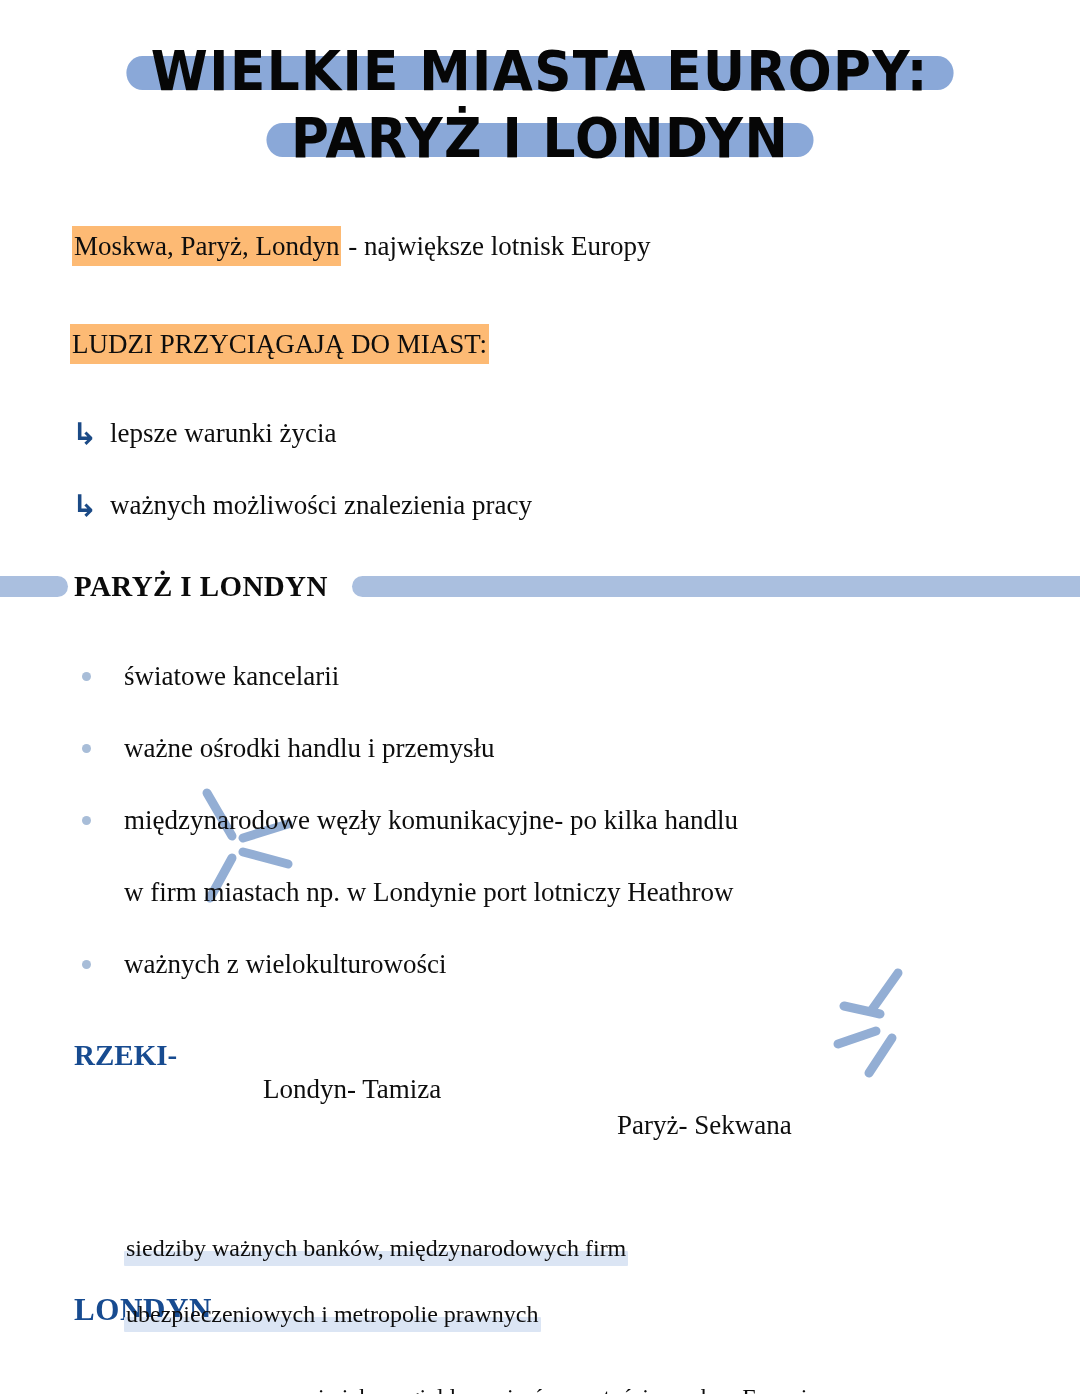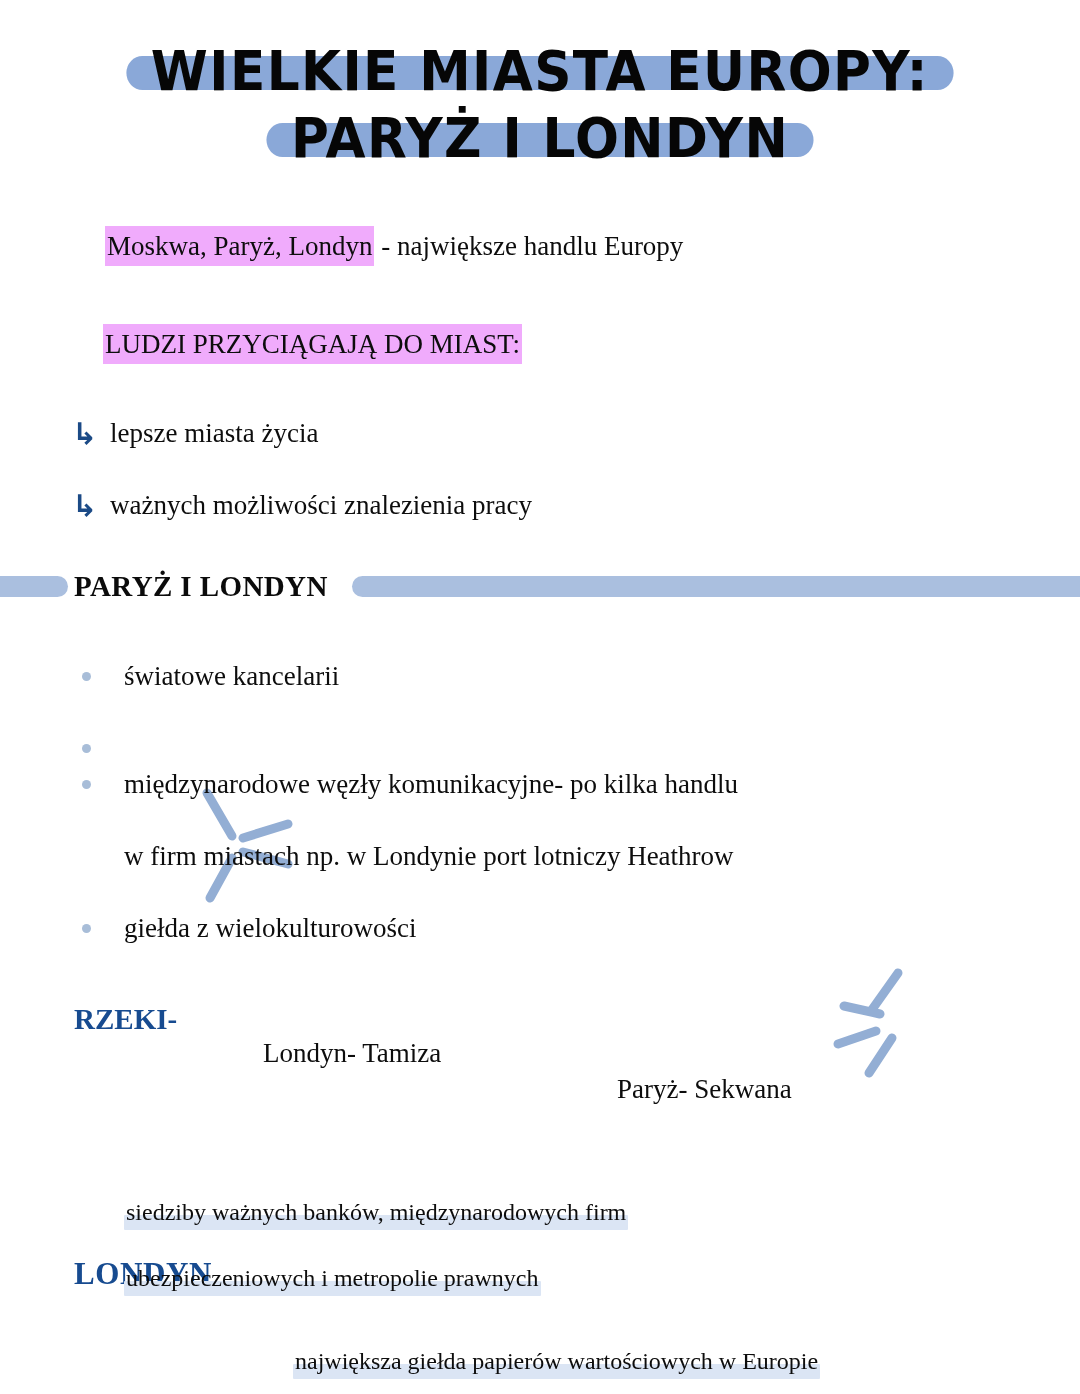--- a/index.html
+++ b/index.html
@@ -67,25 +67,24 @@
   
   .txtline {
     position: absolute;
     font-size: 27px;
     line-height: 36px;
     white-space: nowrap;
   }
 
   
   .mk {
-    background: #f0abfc;
+    background: #fdba74;
     box-decoration-break: clone;
     -webkit-box-decoration-break: clone;
     padding: 5px 2px;
-    margin-left: 33px;
   }
   
   .mk-band {
     position: relative;
     display: inline-block;
     text-align: center;
   }
   .mk-band::before {
     content: "";
     position: absolute;
@@ -230,54 +229,54 @@
       <span class="txt">WIELKIE MIASTA EUROPY:</span>
     </div>
     <br>
     <div class="title-line l2">
       <span class="hl"></span>
       <span class="txt">PARYŻ I LONDYN</span>
     </div>
   </div>
 
   <div class="txtline above" style="left:72px; top:228px;">
-    <span class="mk">Moskwa, Paryż, Londyn</span><span> - największe handlu Europy</span>
+    <span class="mk">Moskwa, Paryż, Londyn</span><span> - największe lotnisk Europy</span>
   </div>
 
   <div class="txtline above" style="left:70px; top:290px;">
     <span class="mk">LUDZI PRZYCIĄGAJĄ DO MIAST:</span>
   </div>
 
   <div class="arrow-item above" style="left:72px; top:344px;">
-    <span class="arrow-glyph">↳</span><span>lepsze miasta życia</span>
+    <span class="arrow-glyph">↳</span><span>lepsze warunki życia</span>
   </div>
   <div class="arrow-item above" style="left:72px; top:381px;">
     <span class="arrow-glyph">↳</span><span>ważnych możliwości znalezienia pracy</span>
   </div>
 
   <div class="sec above" style="top:427px;">
     <div class="bar-left"></div>
     <div class="sec-title">PARYŻ I LONDYN</div>
     <div class="bar-right" style="left:352px;"></div>
   </div>
 
   <div class="dot-item above" style="left:124px; top:482px;">
     <span class="dot"></span><span>światowe kancelarii</span>
   </div>
   <div class="dot-item above" style="left:124px; top:518px;">
-    <span class="dot"></span>
+    <span class="dot"></span><span>ważne ośrodki handlu i przemysłu</span>
   </div>
   <div class="dot-item above" style="left:124px; top:554px;">
     <span class="dot"></span><span>międzynarodowe węzły komunikacyjne- po kilka handlu</span>
   </div>
   <div class="dot-item above" style="left:124px; top:590px;">
     <span>w firm miastach np. w Londynie port lotniczy Heathrow</span>
   </div>
   <div class="dot-item above" style="left:124px; top:626px;">
-    <span class="dot"></span><span>giełda z wielokulturowości</span>
+    <span class="dot"></span><span>ważnych z wielokulturowości</span>
   </div>
 
   <div class="blue-inline above" style="left:74px; top:683px;">RZEKI-</div>
   <div class="txtline above" style="left:263px; top:682px;">Londyn- Tamiza</div>
   <div class="txtline above" style="left:617px; top:682px;">Paryż- Sekwana</div>
 
   <div class="blue-label above" style="left:74px; top:831px;">LONDYN</div>
 
   <div class="txtline above" style="left:126px; top:733px; font-size:24px;">
     <span class="mk-band">siedziby ważnych banków, międzynarodowych firm</span>

